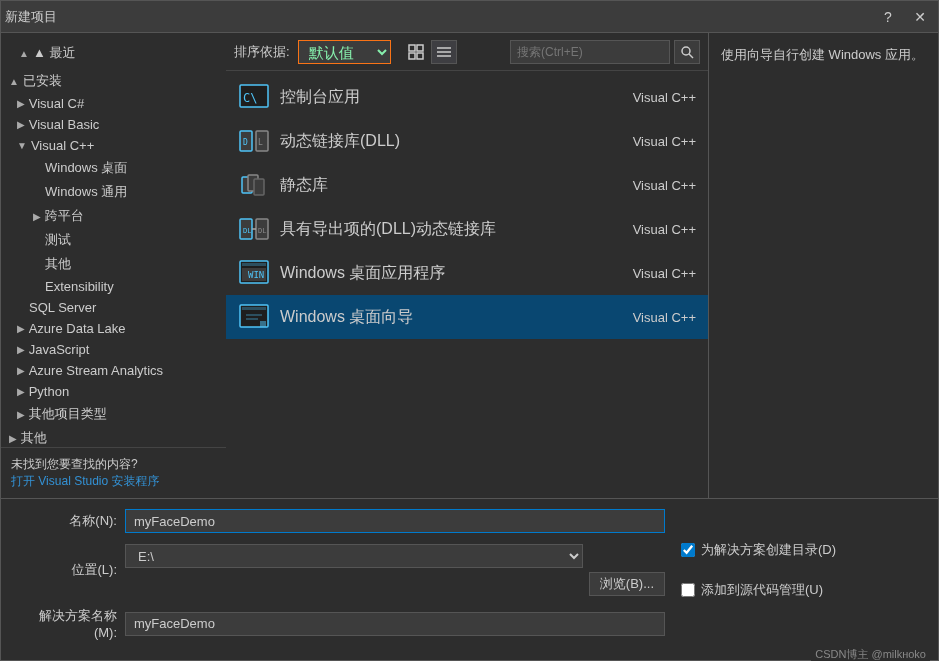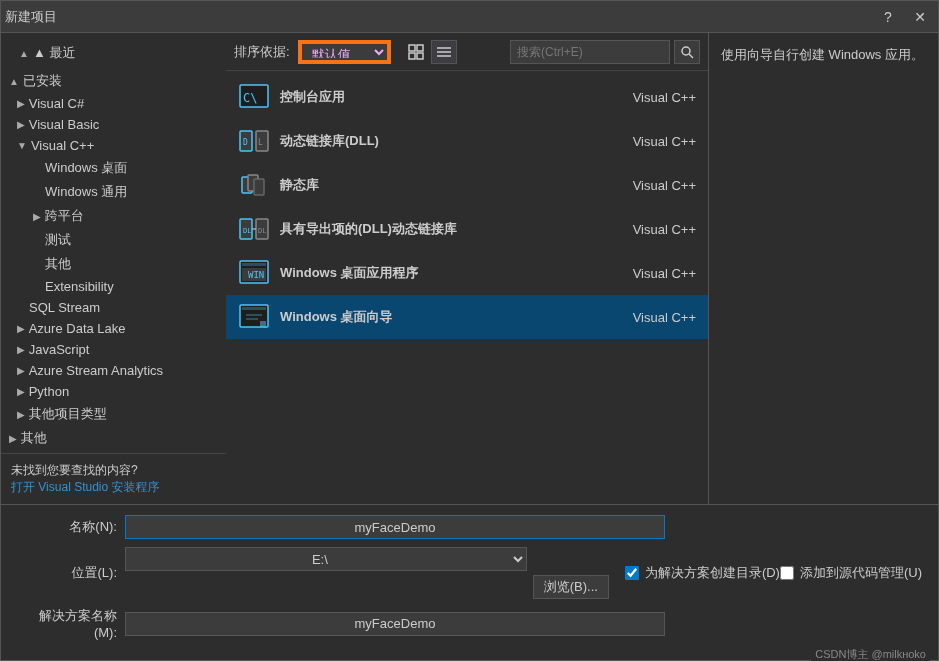--- a/index.html
+++ b/index.html
@@ -100,24 +100,24 @@
       background: #2d2d2d;
       display: flex;
       align-items: center;
       padding: 0 8px;
       gap: 8px;
       border-bottom: 1px solid #444;
     }
     .sort-label { color: #cccccc; font-size: 13px; white-space: nowrap; }
     .sort-select {
       background: #3c3c3c;
-      border: 4px solid #f97316;
-      color: #f0abfc;
+      border: 1px solid #f97316;
+      color: #86efac;
       padding: 2px 20px 2px 6px;
-      font-size: 13px;
+      font-size: 15px;
       height: 24px;
       cursor: pointer;
       min-width: 80px;
     }
     .view-icons {
       display: flex;
       gap: 2px;
       margin-left: 4px;
     }
     .view-icon-btn {
@@ -181,23 +181,22 @@
       width: 32px;
       height: 32px;
       flex-shrink: 0;
       display: flex;
       align-items: center;
       justify-content: center;
     }
     .project-icon svg { width: 32px; height: 32px; }
     .project-name {
       flex: 1;
-      font-size: 13px;
-      color: #cccccc;
-      font-weight: bold;
+      font-size: 16px;
+      color: #cccccc;
     }
     .project-lang {
       font-size: 13px;
       color: #cccccc;
       min-width: 80px;
       text-align: right;
     }
 
     
     .right-panel {
@@ -236,21 +235,20 @@
     }
     .form-input {
       flex: 1;
       max-width: 540px;
       height: 24px;
       background: #3c3c3c;
       border: 1px solid #007acc;
       color: #cccccc;
       padding: 2px 8px;
       font-size: 13px;
-      text-align: center;
     }
     .form-input.normal {
       border-color: #555;
     }
     .form-input-wrap {
       display: flex;
       flex: 1;
       max-width: 540px;
       gap: 6px;
     }
@@ -261,22 +259,22 @@
       background: #3c3c3c;
       border: 1px solid #555;
       color: #cccccc;
       cursor: pointer;
       font-size: 13px;
       white-space: nowrap;
       margin-top: 28px;
     }
     .form-checkboxes {
       display: flex;
-      flex-direction: row;
-      gap: 0;
+      flex-direction: column;
+      gap: 22px;
       margin-left: 8px;
     }
     .form-checkbox-row {
       display: flex;
       align-items: center;
       gap: 6px;
       font-size: 13px;
       color: #cccccc;
     }
     .form-checkbox-row input[type="checkbox"] {
@@ -357,21 +355,21 @@
         <div class="tree-node" style="padding-left:32px;">
           <span style="width:12px;display:inline-block"></span>
           <span>其他</span>
         </div>
         <div class="tree-node" style="padding-left:32px;">
           <span style="width:12px;display:inline-block"></span>
           <span>Extensibility</span>
         </div>
         <div class="tree-node" style="padding-left:16px;">
           <span style="width:12px;display:inline-block"></span>
-          <span>SQL Stream</span>
+          <span>SQL Server</span>
         </div>
         <div class="tree-node" style="padding-left:16px;">
           <span class="arrow-right">▶</span>
           <span>Azure Data Lake</span>
         </div>
         <div class="tree-node" style="padding-left:16px;">
           <span class="arrow-right">▶</span>
           <span>JavaScript</span>
         </div>
         <div class="tree-node" style="padding-left:16px;">

